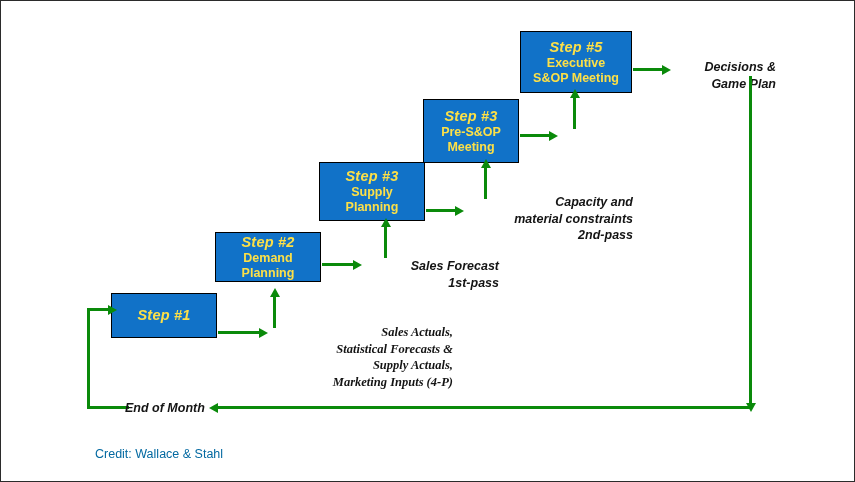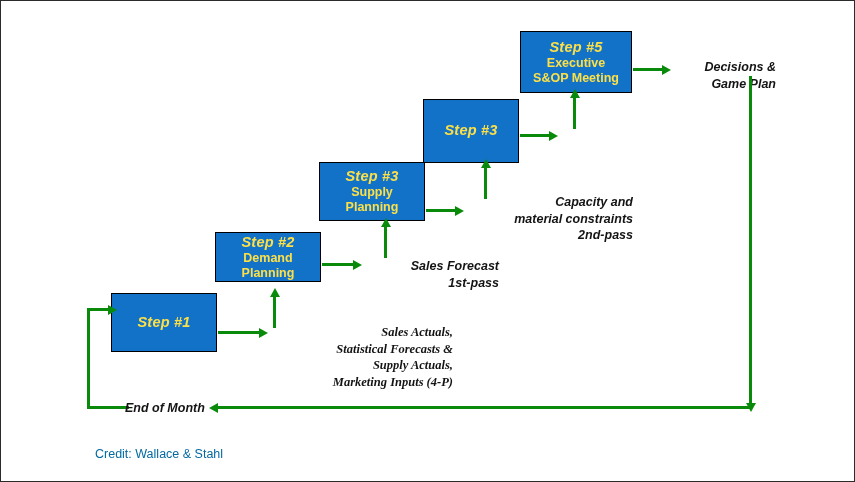--- a/index.html
+++ b/index.html
@@ -111,38 +111,40 @@
     position: absolute;
     height: 3px;
     background: #0a8a0a;
   }
 </style>
 </head>
 <body>
 
 <div id="canvas">
 
-  <div class="step-box" style="left:110px; top:292px; width:106px; height:59px;">
+  <div class="step-box" style="left:110px; top:292px; width:106px; height:45px;">
     <div class="step-title">Step #1</div>
   </div>
 
   <div class="step-box" style="left:214px; top:231px; width:106px; height:50px;">
     <div class="step-title">Step #2</div>
     <div class="step-sub" style="white-space:pre-line;">Demand
 Planning</div>
   </div>
 
   <div class="step-box" style="left:318px; top:161px; width:106px; height:59px;">
     <div class="step-title">Step #3</div>
     <div class="step-sub" style="white-space:pre-line;">Supply
 Planning</div>
   </div>
 
   <div class="step-box" style="left:422px; top:98px; width:96px; height:64px;">
     <div class="step-title">Step #3</div>
+    <div class="step-sub" style="white-space:pre-line;">Pre-S&amp;OP
+Meeting</div>
   </div>
 
   <div class="step-box" style="left:519px; top:30px; width:112px; height:62px;">
     <div class="step-title">Step #5</div>
     <div class="step-sub" style="white-space:pre-line;">Executive
 S&amp;OP Meeting</div>
   </div>
 
   <div class="h-arrow" style="left:217px; top:330px; width:42px;"></div>
   <div class="h-arrow" style="left:321px; top:262px; width:32px;"></div>

